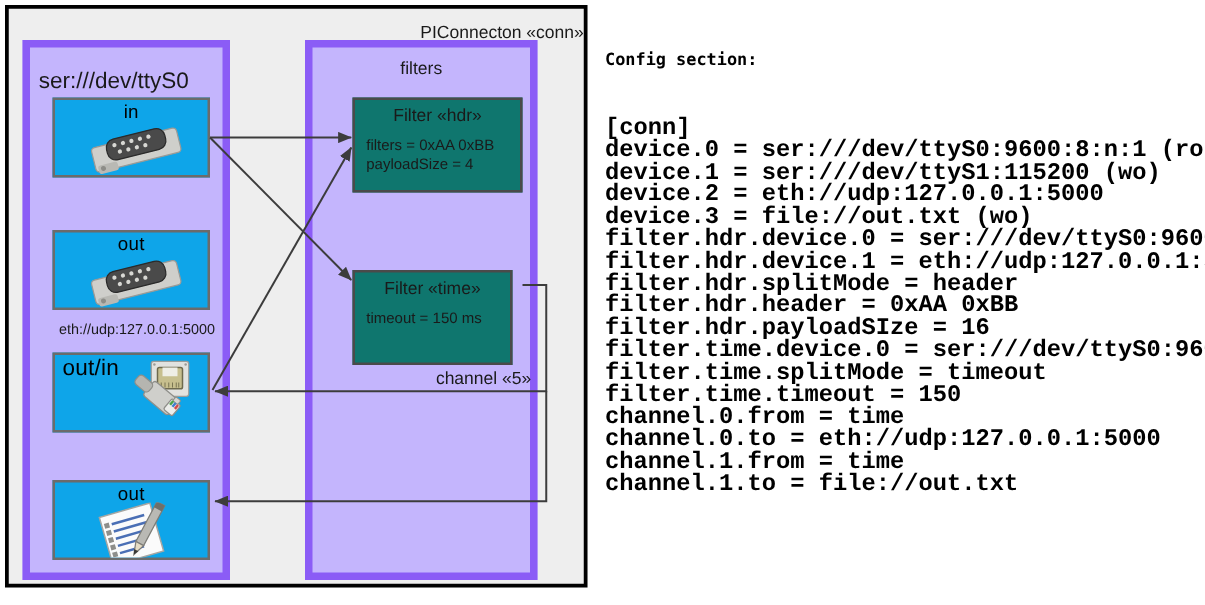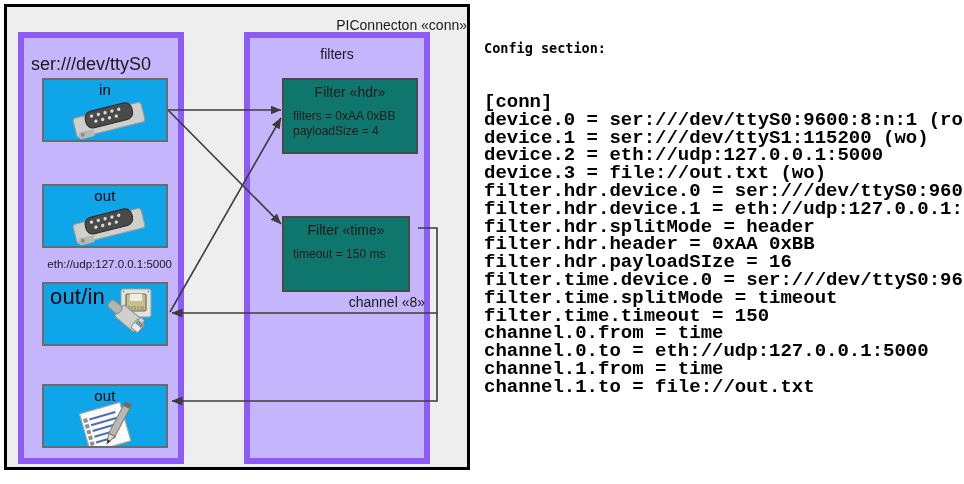--- a/index.html
+++ b/index.html
@@ -30,21 +30,21 @@
 
   
   .dev-label{position:absolute;width:126px;text-align:center;font-size:18px;
              color:#1a1a1a;}
   .dev-label.small{font-size:11.5px;width:150px;text-align:right;}
 
   .dev-box{position:absolute;width:126px;height:64px;background:#0ea5e9;
            border:2px solid #6b6b6b;box-sizing:border-box;overflow:hidden;}
   .dev-dir{position:absolute;left:0;top:1px;width:100%;text-align:center;
            font-size:15px;color:#000;letter-spacing:.2px;}
-  .dev-dir.left{text-align:left;left:6px;width:auto;font-size:22px;top:0px;}
+  .dev-dir.left{text-align:left;left:6px;width:auto;font-size:18px;top:0px;}
 
   .dev-icon{position:absolute;}
 
   
   .filter-box{position:absolute;background:#0f766e;border:2px solid #4a4a4a;
               box-sizing:border-box;}
   .filter-title{position:absolute;left:0;top:4px;width:100%;text-align:center;
                 font-size:14px;color:#1a1a1a;}
   .filter-props{position:absolute;left:9px;top:29px;font-size:12px;color:#1a1a1a;
                 line-height:15px;}
@@ -193,21 +193,21 @@
       </div>
     </div>
 
     <div class="filter-box" style="left:282px;top:188px;width:128px;height:76px;margin-top:28px;">
       <div class="filter-title">Filter «time»</div>
       <div class="filter-props">
         <div>timeout = 150 ms</div>
       </div>
     </div>
 
-    <div class="chan-label" style="left:255px;top:294px;width:170px;">channel «8»</div>
+    <div class="chan-label" style="left:255px;top:294px;width:170px;">channel «5»</div>
 
     <svg class="wires" viewBox="0 0 480 484">
       <defs>
         <marker id="ah" markerWidth="11" markerHeight="9" refX="10.5" refY="4.5" orient="auto" markerUnits="userSpaceOnUse">
           <path d="M0,0 L11,4.5 L0,9 z" fill="#3c3c3c"></path>
         </marker>
       </defs>
       <g stroke="#3c3c3c" stroke-width="1.6" fill="none">
 
         <line x1="168" y1="110" x2="281" y2="110" marker-end="url(#ah)"></line>

